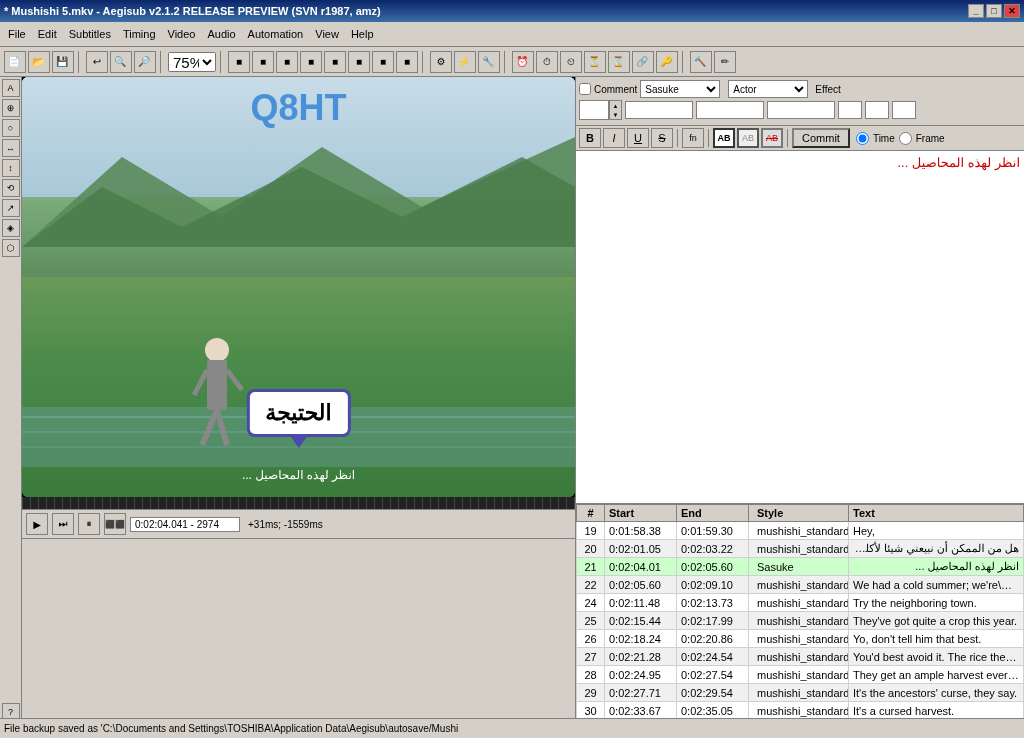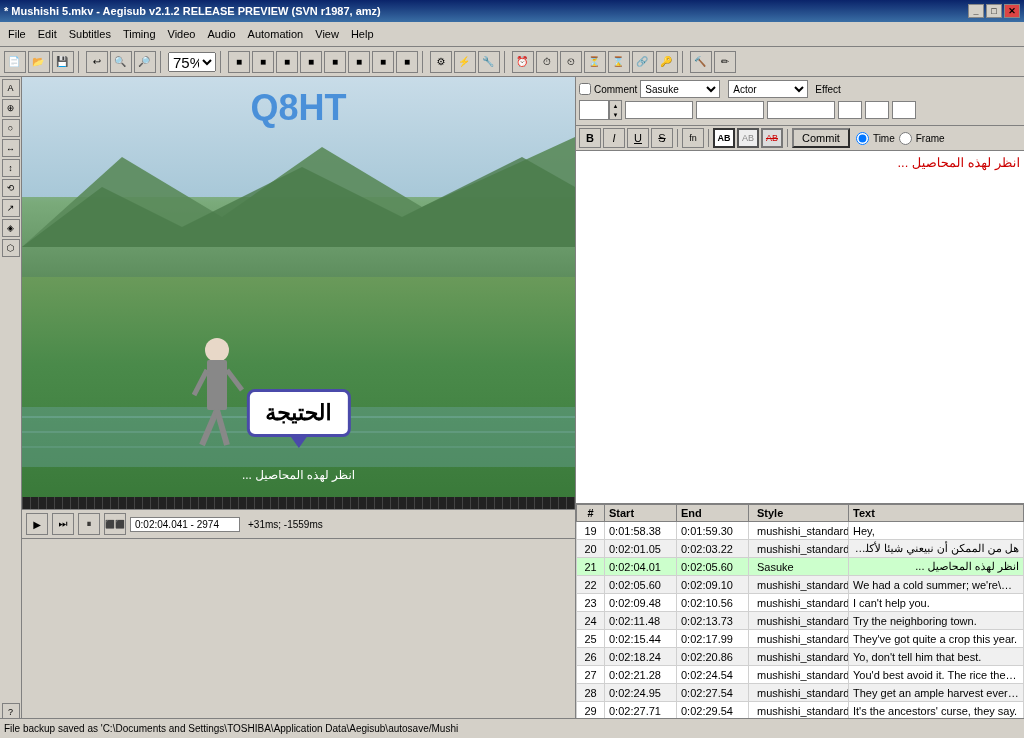--- a/index.html
+++ b/index.html
@@ -104,20 +104,21 @@
       position: relative;
       overflow: hidden;
       flex-shrink: 0;
     }
     #video-image {
       width: 100%;
       height: 420px;
       background: linear-gradient(to bottom, #6a9b6a 0%, #4a7a4a 30%, #3a6a3a 60%, #2a5a2a 100%);
       position: relative;
       overflow: hidden;
+      border-radius: 6px;
     }
     
     #video-image::before {
       content: '';
       position: absolute;
       top: 0; left: 0; right: 0; bottom: 0;
       background:
         linear-gradient(180deg, #c8dce8 0%, #a8c8d8 15%, #7aaa7a 30%, #5a8a5a 50%, #4a7a4a 70%, #3a6a3a 100%);
     }
     .video-title {
@@ -581,27 +582,20 @@
     <td class="col-text" style="direction:rtl;text-align:right;">انظر لهذه المحاصيل ...</td>
   </tr>
             <tr>
     <td class="col-num">22</td>
     <td class="col-start">0:02:05.60</td>
     <td class="col-end">0:02:09.10</td>
     <td class="col-style">mushishi_standard</td>
     <td class="col-text" style="">We had a cold summer; we're\Nbarely getting by ourselves.</td>
   </tr>
             <tr>
-    <td class="col-num">23</td>
-    <td class="col-start">0:02:09.48</td>
-    <td class="col-end">0:02:10.56</td>
-    <td class="col-style">mushishi_standard</td>
-    <td class="col-text" style="">I can't help you.</td>
-  </tr>
-            <tr>
     <td class="col-num">24</td>
     <td class="col-start">0:02:11.48</td>
     <td class="col-end">0:02:13.73</td>
     <td class="col-style">mushishi_standard</td>
     <td class="col-text" style="">Try the neighboring town.</td>
   </tr>
             <tr>
     <td class="col-num">25</td>
     <td class="col-start">0:02:15.44</td>
     <td class="col-end">0:02:17.99</td>

